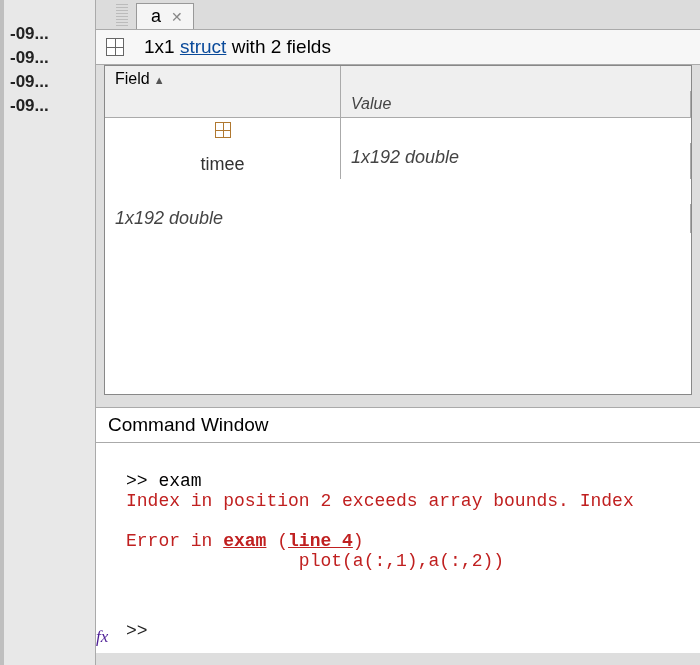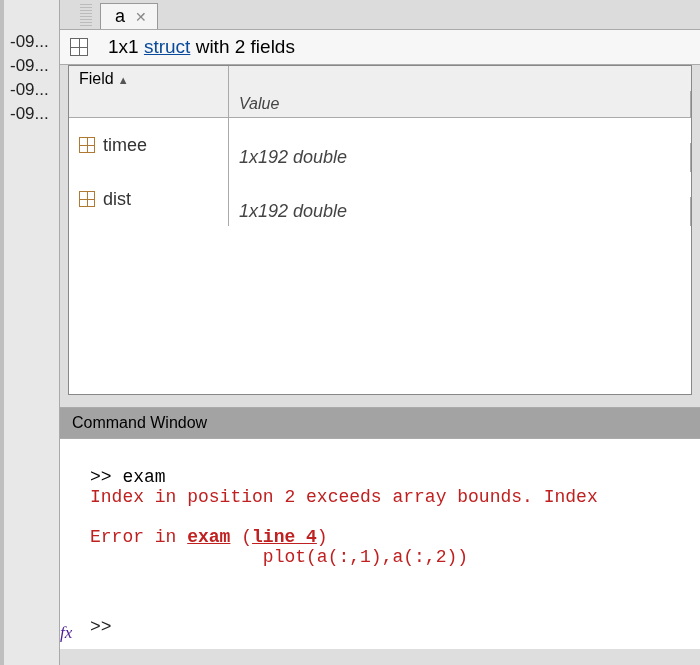--- a/index.html
+++ b/index.html
@@ -5,24 +5,25 @@
   * { box-sizing: border-box; margin: 0; padding: 0; }
   body {
     width: 700px; height: 665px;
     background: #dedede;
     font-family: "Helvetica Neue", Arial, sans-serif;
     font-size: 16px;
     overflow: hidden;
     display: flex;
   }
   .left-panel {
-    width: 60px;
+    width: 96px;
     background: #e8e8e8;
     border-right: 1px solid #aaa;
-    padding-top: 30px;
+    padding-top: 22px;
+    font-weight: bold;
   }
   .left-panel .file-item {
     padding: 2px 6px;
     font-size: 17px;
     color: #222;
     white-space: nowrap;
     overflow: hidden;
   }
   .right-area {
     flex: 1;
@@ -82,46 +83,46 @@
   }
   .var-header {
     display: flex;
     background: #efefef;
     border-bottom: 1px solid #aaa;
   }
   .var-header .col, .var-row .col {
     padding: 4px 10px;
     border-right: 1px solid #aaa;
   }
-  .col-field { width: 160px; }
+  .col-field { width: 236px; }
   .col-value { flex: 1; }
   .var-header .sort { font-size: 11px; color: #555; margin-left: 4px;}
   .var-row {
     display: flex; font-size: 18px; color: #333;
   }
-  .var-row .col-field { display: flex; align-items: center; gap: 8px; }
+  .var-row .col-field { display: flex; align-items: center; gap: 16px; flex-direction: column; }
   .field-icon {
     width: 16px; height: 16px;
     border: 1px solid #b07830;
     background: #fff;
     position: relative;
   }
   .field-icon::before, .field-icon::after {
     content:""; position:absolute; background:#b07830;
   }
   .field-icon::before { top:50%; left:0; right:0; height:1px;}
   .field-icon::after { left:50%; top:0; bottom:0; width:1px;}
   .col-value { font-style: italic; color: #444; border-right: 1px solid #aaa; margin-top: 25px;}
   
   .cmd-title {
-    background: #a3a3a3;
+    background: #ffffff;
     border-top: 1px solid #aaa;
     border-bottom: 1px solid #aaa;
     padding: 6px 12px;
-    font-size: 16px;
+    font-size: 19px;
     margin-top: 4px;
   }
   .cmd-body {
     background: #fff;
     height: 210px;
     padding: 8px 10px 4px 30px;
     font-family: "Courier New", monospace;
     font-size: 18px;
     position: relative;
     white-space: pre;
@@ -174,24 +175,20 @@
       <div class="col col-value">Value</div>
     </div>
     <div class="var-row">
       <div class="col col-field">
         <span class="field-icon"></span>
         <span>timee</span>
       </div>
       <div class="col col-value">1x192 double</div>
     </div>
     <div class="var-row">
-      <div class="col col-field">
-        <span class="field-icon"></span>
-        <span>dist</span>
-      </div>
       <div class="col col-value">1x192 double</div>
     </div>
   </div>
 
   <div class="cmd-title">Command Window</div>
 
   <div class="cmd-body">
 <span><span>&gt;&gt; </span><span>exam</span></span>
 <span class="cmd-red">Index in position 2 exceeds array bounds. Index</span>
 

